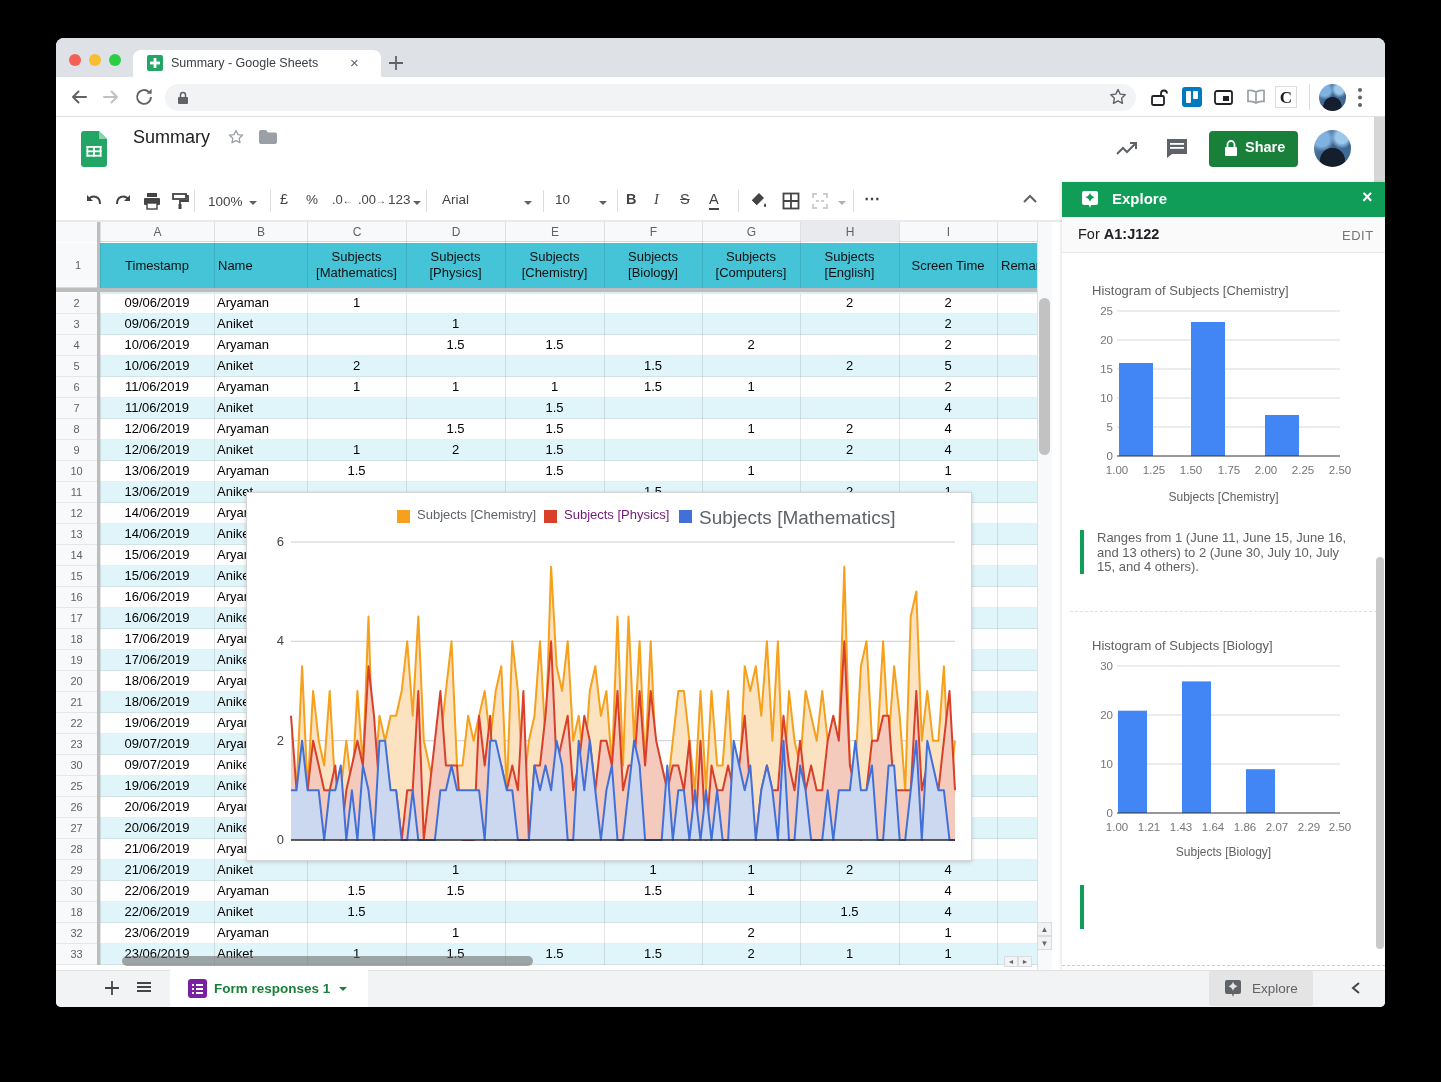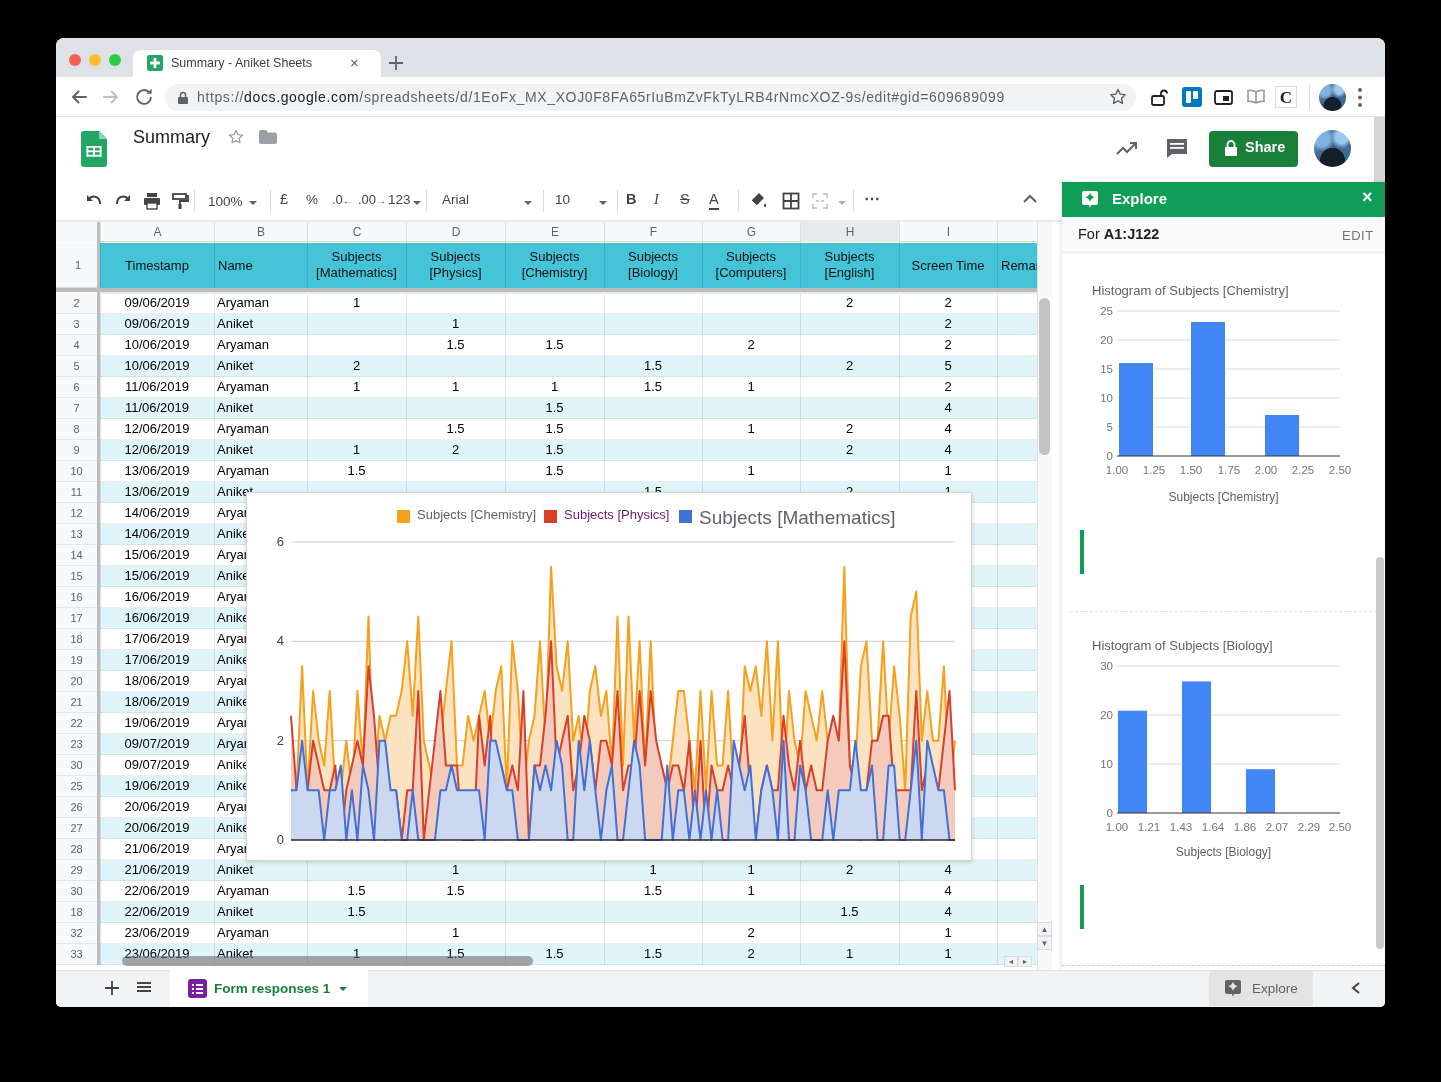--- a/index.html
+++ b/index.html
@@ -19,21 +19,21 @@
   <div class="abs" style="left:53px;top:16px;width:12px;height:12px;border-radius:50%;background:#2ace43"></div>
   <div class="abs" style="left:77px;top:12px;width:248px;height:27px;background:#fff;border-radius:8px 8px 0 0"></div>
   <div class="abs" style="left:91px;top:17px;width:16px;height:16px;background:#23a566;border-radius:2px">
      <svg width="16" height="16">
         <g fill="#fff">
           <rect x="6.6" y="3" width="2.8" height="10"></rect>
           <rect x="3" y="6.6" width="10" height="2.8"></rect>
         </g>
       </svg>
   </div>
-  <div class="abs" style="left:115px;top:15px;font-size:12.5px;color:#3c4043;line-height:21px">Summary - Aniket Sheets</div>
+  <div class="abs" style="left:115px;top:15px;font-size:12.5px;color:#3c4043;line-height:21px">Summary - Google Sheets</div>
   <div class="abs" style="left:294px;top:16px;font-size:15px;color:#5f6368">×</div>
   <svg class="abs" style="left:330px;top:15px" width="20" height="20">
       <path d="M10 3v14M3 10h14" stroke="#5f6368" stroke-width="1.8"></path>
     </svg>
 
   <div class="abs" style="left:0;top:39px;width:1329px;height:40px;background:#fff"></div>
   <svg class="abs" style="left:13px;top:49px" width="20" height="20">
       <path d="M17 10H4M9.5 4.5L4 10l5.5 5.5" stroke="#5f6368" stroke-width="2" fill="none" stroke-linecap="round" stroke-linejoin="round"></path>
     </svg>
   <svg class="abs" style="left:45px;top:49px" width="20" height="20">
@@ -41,21 +41,20 @@
     </svg>
   <svg class="abs" style="left:78px;top:49px" width="20" height="20">
       <path d="M16.9 10a6.9 6.9 0 1 1-2-4.9" stroke="#5f6368" stroke-width="1.9" fill="none"></path>
       <path d="M17.6 1.8v5h-5z" fill="#5f6368"></path>
     </svg>
   <div class="abs" style="left:109px;top:46px;width:971px;height:27px;background:#f1f3f4;border-radius:14px"></div>
   <svg class="abs" style="left:120px;top:52px" width="14" height="16">
       <rect x="2" y="7" width="10" height="7" rx="1" fill="#5f6368"></rect>
       <path d="M4.5 7V5a2.5 2.5 0 0 1 5 0v2" stroke="#5f6368" stroke-width="1.5" fill="none"></path>
     </svg>
-  <div class="abs" style="left:141px;top:51px;font-size:14px;color:#5f6368;letter-spacing:0.63px">https://<span style="color:#202124">docs.google.com</span>/spreadsheets/d/1EoFx_MX_XOJ0F8FA65rIuBmZvFkTyLRB4rNmcXOZ-9s/edit#gid=609689099</div>
   <svg class="abs" style="left:1053px;top:50px" width="18" height="18">
       <path d="M9 1.5l2.2 4.6 5 .7-3.6 3.5.9 5L9 12.9l-4.5 2.4.9-5L1.8 6.8l5-.7z" fill="none" stroke="#5f6368" stroke-width="1.4" stroke-linejoin="round"></path>
     </svg>
   <svg class="abs" style="left:1093px;top:49px" width="21" height="21">
       <rect x="3" y="9" width="12" height="9" rx="1.5" fill="none" stroke="#202124" stroke-width="1.8"></rect>
       <path d="M12 9V6.5a3 3 0 0 1 6 0" stroke="#202124" stroke-width="1.8" fill="none"></path>
     </svg>
   <div class="abs" style="left:1126px;top:49px;width:20px;height:20px;background:#0079bf;border-radius:3px"><svg width="20" height="20">
         <rect x="4" y="4" width="5" height="12" rx="1" fill="#fff"></rect>
         <rect x="11" y="4" width="5" height="8" rx="1" fill="#fff"></rect>
@@ -483,20 +482,21 @@
         <text x="92" y="176">1.25</text>
         <text x="129" y="176">1.50</text>
         <text x="167" y="176">1.75</text>
         <text x="204" y="176">2.00</text>
         <text x="241" y="176">2.25</text>
         <text x="278" y="176">2.50</text>
     </g>
   </svg>
   <div class="abs" style="left:1006px;top:452px;width:323px;text-align:center;font-size:12px;color:#616161">Subjects [Chemistry]</div>
   <div class="abs" style="left:1024px;top:492px;width:4px;height:44px;background:#0f9d58"></div>
+  <div class="abs" style="left:1041px;top:493px;width:260px;font-size:13px;line-height:14.7px;color:#616161">Ranges from 1 (June 11, June 15, June 16, and 13 others) to 2 (June 30, July 10, July 15, and 4 others).</div>
   <div class="abs" style="left:1014px;top:573px;width:307px;border-top:1px dashed #e0e0e0"></div>
 
   <div class="abs" style="left:1036px;top:600px;font-size:13px;color:#616161">Histogram of Subjects [Biology]</div>
   <svg class="abs" style="left:1006px;top:615px" width="300" height="180">
     <g font-size="11.5" fill="#757575" text-anchor="end">
       <text x="51" y="17">30</text>
         <text x="51" y="66">20</text>
         <text x="51" y="115">10</text>
         <text x="51" y="164">0</text>
     </g>

